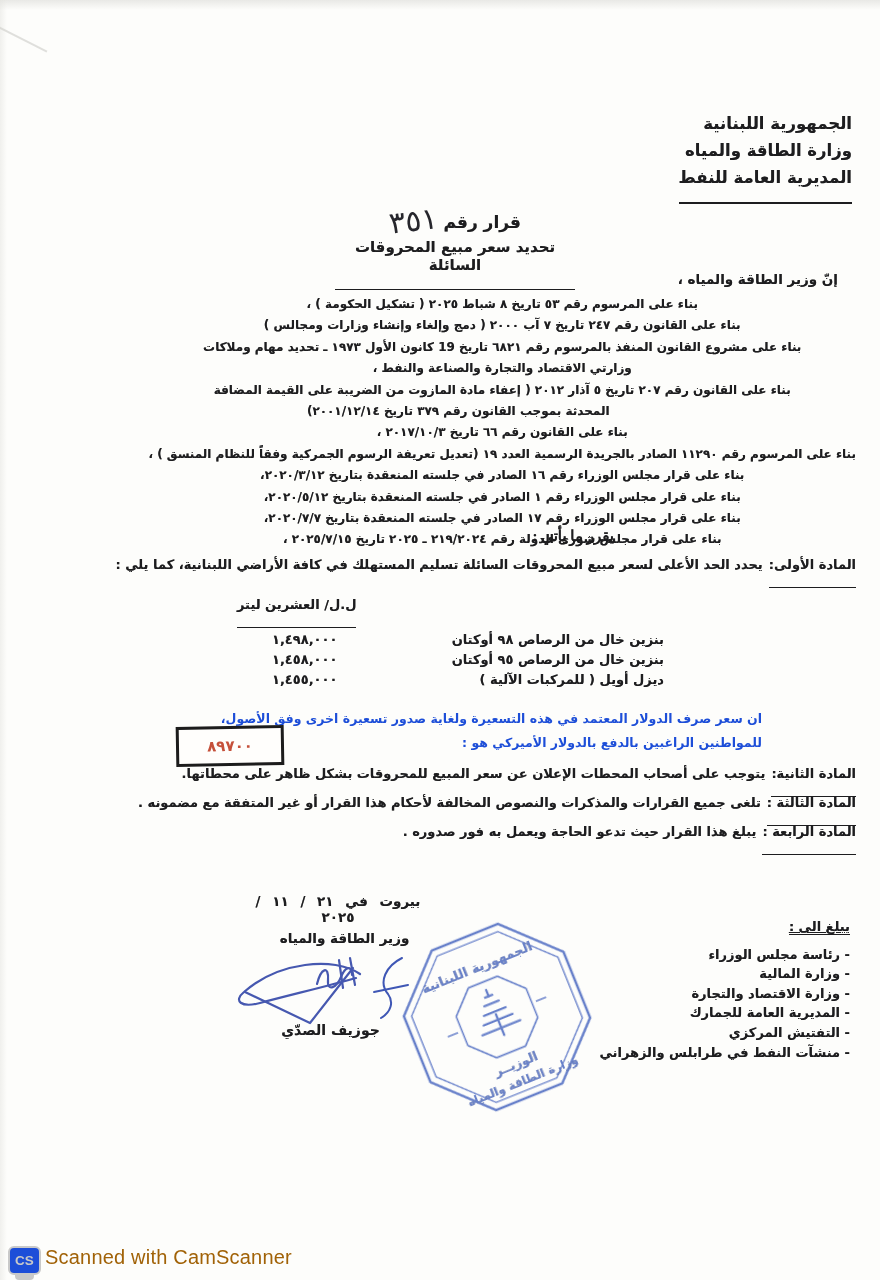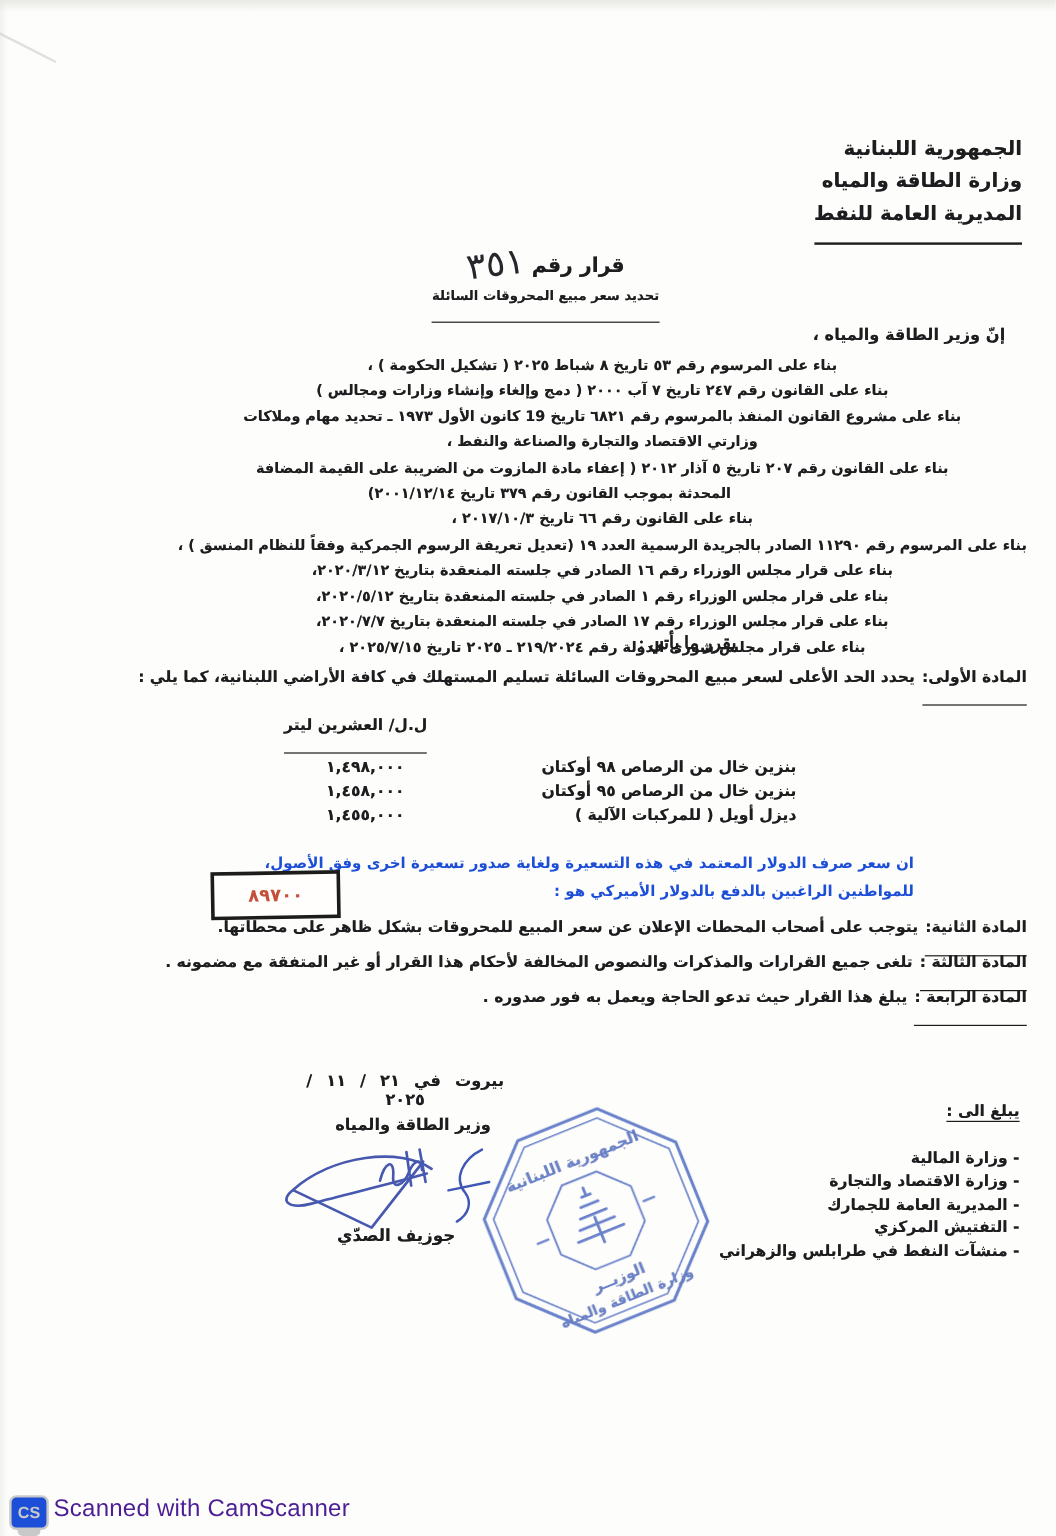--- a/index.html
+++ b/index.html
@@ -16,21 +16,21 @@
   .scan-top{top:0;left:0;right:0;height:10px;background:linear-gradient(#d8d8d4,rgba(255,255,255,0));opacity:.55;}
   .scan-left{top:0;left:0;bottom:0;width:7px;background:linear-gradient(90deg,#e3e3df,rgba(255,255,255,0));opacity:.5;}
   .scan-corner{top:38px;left:-6px;width:56px;height:2px;background:#cfcfcb;transform:rotate(27deg);opacity:.65;}
   
   .letterhead{top:110px;right:28px;text-align:right;font-weight:bold;font-size:16.5px;line-height:27px;}
   .letterhead .u{border-bottom-width:2px;}
   
   .title-block{top:200px;left:335px;width:240px;text-align:center;}
   .decree-line{font-size:17px;font-weight:bold;}
   .decree-num{display:inline-block;font-size:30px;font-weight:400;transform:rotate(-7deg);position:relative;top:3px;margin-right:6px;text-shadow:none;color:#26262c;}
-  .subject{display:inline-block;font-size:11px;font-weight:bold;margin-top:3px;}
+  .subject{display:inline-block;font-size:15px;font-weight:bold;margin-top:3px;}
   
   .intro{top:271px;right:42px;font-size:13.5px;font-weight:bold;margin-left:40px;}
   .preamble{top:294px;right:24px;text-align:center;font-size:12px;font-weight:bold;line-height:21.4px;white-space:nowrap;}
   .clause.cont-deep{margin-right:88px;}
   .operative{top:527px;left:414px;width:200px;text-align:right;font-size:15px;font-weight:bold;font-family:Liberation Serif, serif;}
   .article{white-space:nowrap;font-size:13px;font-weight:bold;}
   .art-label{margin-left:6px;}
   .article-1{top:557px;right:24px;}
   .unit-header{top:597px;left:237px;font-size:13px;font-weight:bold;}
   
@@ -48,28 +48,28 @@
   
   .place-date{top:893px;left:238px;width:200px;text-align:center;font-size:13.5px;font-weight:bold;word-spacing:7px;}
   .minister-title{top:930px;left:262px;width:165px;text-align:center;font-size:13.5px;font-weight:bold;}
   .minister-name{top:1022px;left:248px;width:165px;text-align:center;font-size:14px;font-weight:bold;}
   .signature{top:946px;left:222px;width:150px;height:82px;}
   .pen-mark{top:952px;left:368px;width:46px;height:72px;}
   
   .stamp{top:920px;left:400px;width:194px;height:194px;transform:rotate(-22deg);opacity:.85;filter:blur(.3px);}
   
   .distribution{top:917px;right:30px;text-align:right;font-size:13px;font-weight:bold;line-height:19.6px;white-space:nowrap;}
-  .dist-heading{margin-left:32px;margin-bottom:19px;}
+  .dist-heading{margin-left:32px;margin-bottom:8px;text-decoration:underline;}
   .dist-heading span{border-bottom:1.6px solid #1d1d1f;}
   
   .cs-badge{top:1246px;left:8px;width:29px;height:25px;border:2.5px solid #c9c9c9;border-radius:6px;
     display:flex;align-items:center;justify-content:center;color:#c9c9c9;font-size:13.5px;font-weight:bold;
     direction:ltr;background:#1d4ed8;text-shadow:none;font-family:Liberation Sans, sans-serif;}
   .cs-tab{top:1275px;left:15px;width:19px;height:5px;background:#c9c9c9;border-radius:0 0 4px 4px;}
-  .watermark{top:1246px;left:45px;font-size:20px;color:#4c1d95;direction:ltr;text-shadow:none;
+  .watermark{top:1246px;left:45px;font-size:20px;color:#a16207;direction:ltr;text-shadow:none;
     font-family:"Liberation Sans","DejaVu Sans",sans-serif;letter-spacing:.2px;}
 </style>
 </head>
 <body>
 
 <div class="page">
 
   <div class="abs scan-top"></div>
   <div class="abs scan-left"></div>
   <div class="abs scan-corner"></div>
@@ -186,20 +186,21 @@
     </g>
     <g fill="#4f6cc2" font-family="DejaVu Sans, sans-serif" font-weight="bold" text-anchor="middle">
       <text x="100" y="50" font-size="13.5">الجمهورية اللبنانية</text>
       <text x="100" y="157" font-size="13">الوزيــر</text>
       <text x="100" y="175" font-size="12">وزارة الطاقة والمياه</text>
     </g>
   </svg>
 
   <div class="abs distribution">
     <div class="dist-heading"><span>يبلغ الى :</span></div>
+    <div>- رئاسة مجلس الوزراء</div>
     <div>- وزارة المالية</div>
     <div>- وزارة الاقتصاد والتجارة</div>
     <div>- المديرية العامة للجمارك</div>
     <div>- التفتيش المركزي</div>
     <div>- منشآت النفط في طرابلس والزهراني</div>
   </div>
 
   <div class="abs cs-badge">CS</div>
   <div class="abs cs-tab"></div>
   <div class="abs watermark">Scanned with CamScanner</div>

